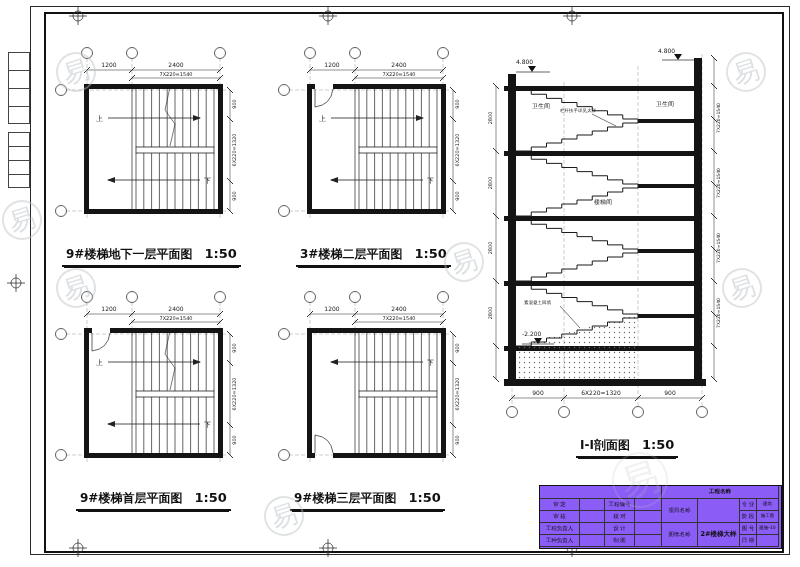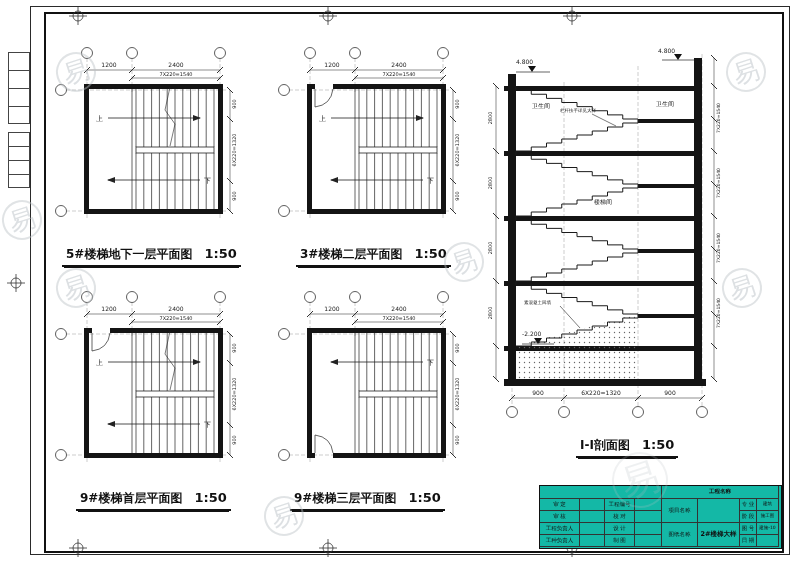--- a/index.html
+++ b/index.html
@@ -36,21 +36,21 @@
   .t  { font-family:"DejaVu Sans",sans-serif; font-size:6px; fill:#222; }
   .t5 { font-family:"DejaVu Sans",sans-serif; font-size:5px; fill:#222; }
   .t45{ font-family:"DejaVu Sans",sans-serif; font-size:4.5px; fill:#222; }
   .t7 { font-family:"DejaVu Sans",sans-serif; font-size:7px; fill:#111; }
 
   
   .tb { position:absolute; left:539px; top:485px; width:243px; height:64px;
         border:1.5px solid #111; display:grid;
         grid-template-columns:40px 25px 30px 27px 36px 42px 17px 22px;
         grid-template-rows:13px 12px 12px 12px 12px;
-        font-size:5.5px; line-height:1; background:#14b8a6; }
+        font-size:5.5px; line-height:1; background:#8b5cf6; }
   .tb .c { border-right:0.5px solid #333; border-bottom:0.5px solid #333;
         display:flex; align-items:center; justify-content:center;
         overflow:hidden; white-space:nowrap; }
   .tb .bold { font-weight:bold; }
   .tb .v  { font-size:4.5px; }
   .tb .sheetv { font-size:6.5px; font-weight:bold; }
 
   
   .wm { position:absolute; width:40px; height:40px; border:2px solid #bcc2c6;
         border-radius:50%; color:#b4bcc2; font-size:26px; display:flex;
@@ -173,21 +173,21 @@
       </g>
   <rect class="rail" x="84" y="103" width="78" height="6"></rect>
   <line class="arrow" x1="56" y1="74" x2="148" y2="74"></line>
   <text class="t7" x="44" y="77">上</text>
   <line class="arrow" x1="148" y1="136" x2="56" y2="136"></line>
   <text class="t7" x="152" y="139">下</text>
   <polyline class="thin2" points="118,43 113,66 123,80 118,102"></polyline>
 </svg>
 </div>
 <div class="fig-title" style="left:62px; top:246px">
-  <span>5#楼梯地下一层平面图</span><span class="fs">1:50</span>
+  <span>9#楼梯地下一层平面图</span><span class="fs">1:50</span>
 </div>
 
 <div class="abs" style="left:275px; top:44px">
 <svg width="190" height="206" viewBox="0 0 190 206">
   <line class="grid" x1="35" y1="14" x2="35" y2="176"></line>
   <line class="grid" x1="80" y1="14" x2="80" y2="48"></line>
   <line class="grid" x1="168" y1="14" x2="168" y2="176"></line>
   <line class="grid" x1="14" y1="46" x2="174" y2="46"></line>
   <line class="grid" x1="14" y1="167" x2="174" y2="167"></line>
   <circle class="axis" cx="35" cy="9" r="5.5"></circle>

